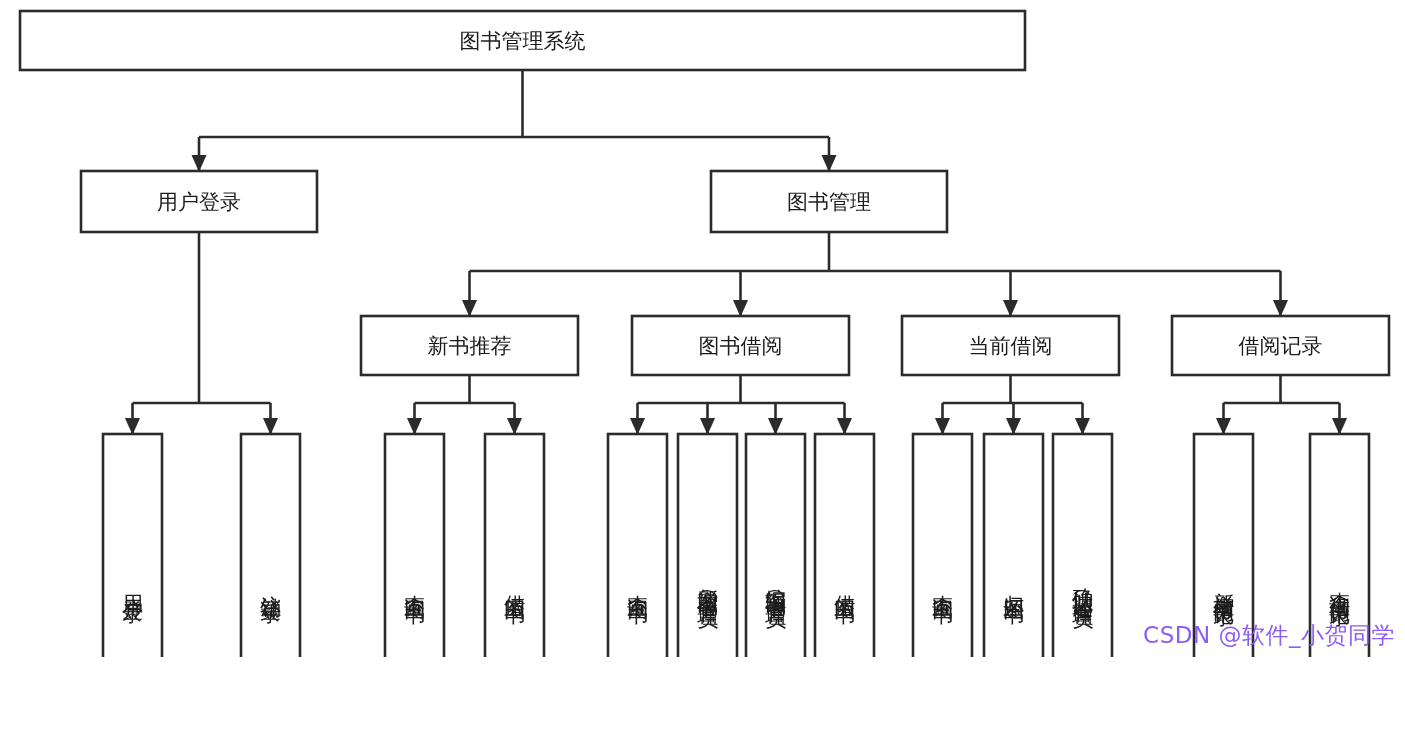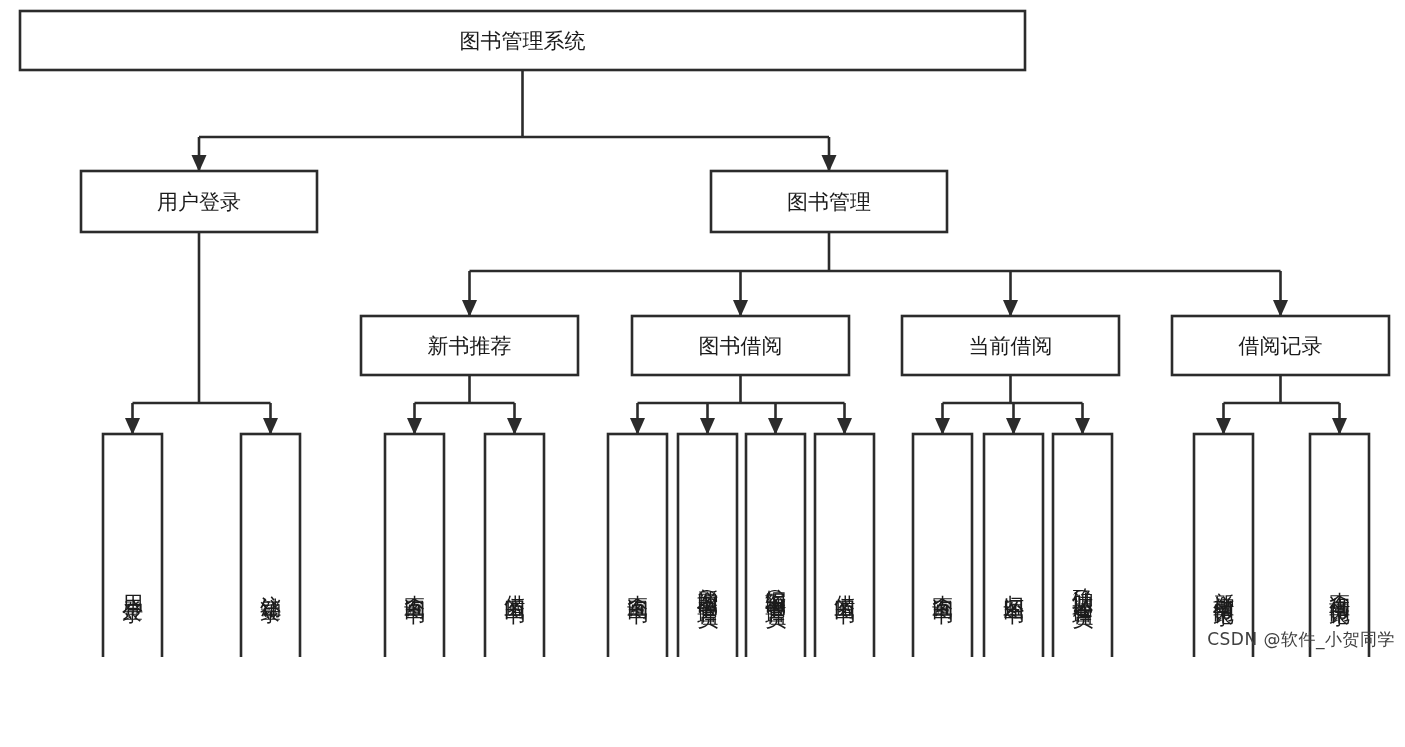--- a/index.html
+++ b/index.html
@@ -61,22 +61,22 @@
     align-items: center;
     justify-content: center;
     white-space: nowrap;
     pointer-events: none;
   }
   .watermark {
     position: absolute;
     right: 10px;
     bottom: 6px;
     font-family: "DejaVu Sans", "Liberation Sans", sans-serif;
-    font-size: 17px;
-    color: #404040;
+    font-size: 23px;
+    color: #8b5cf6;
     letter-spacing: 0.5px;
     white-space: nowrap;
   }
 </style>
 </head>
 <body>
 
 <div id="stage">
 
   <svg id="diagram" viewBox="0 0 1405 747">

